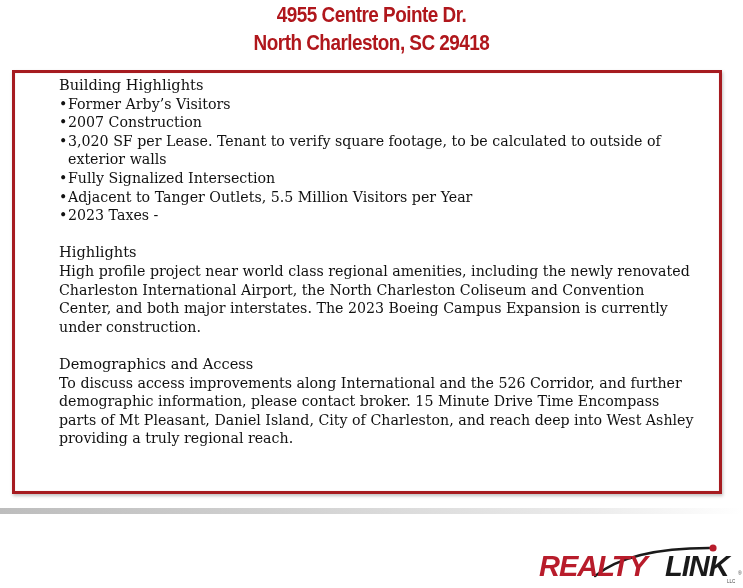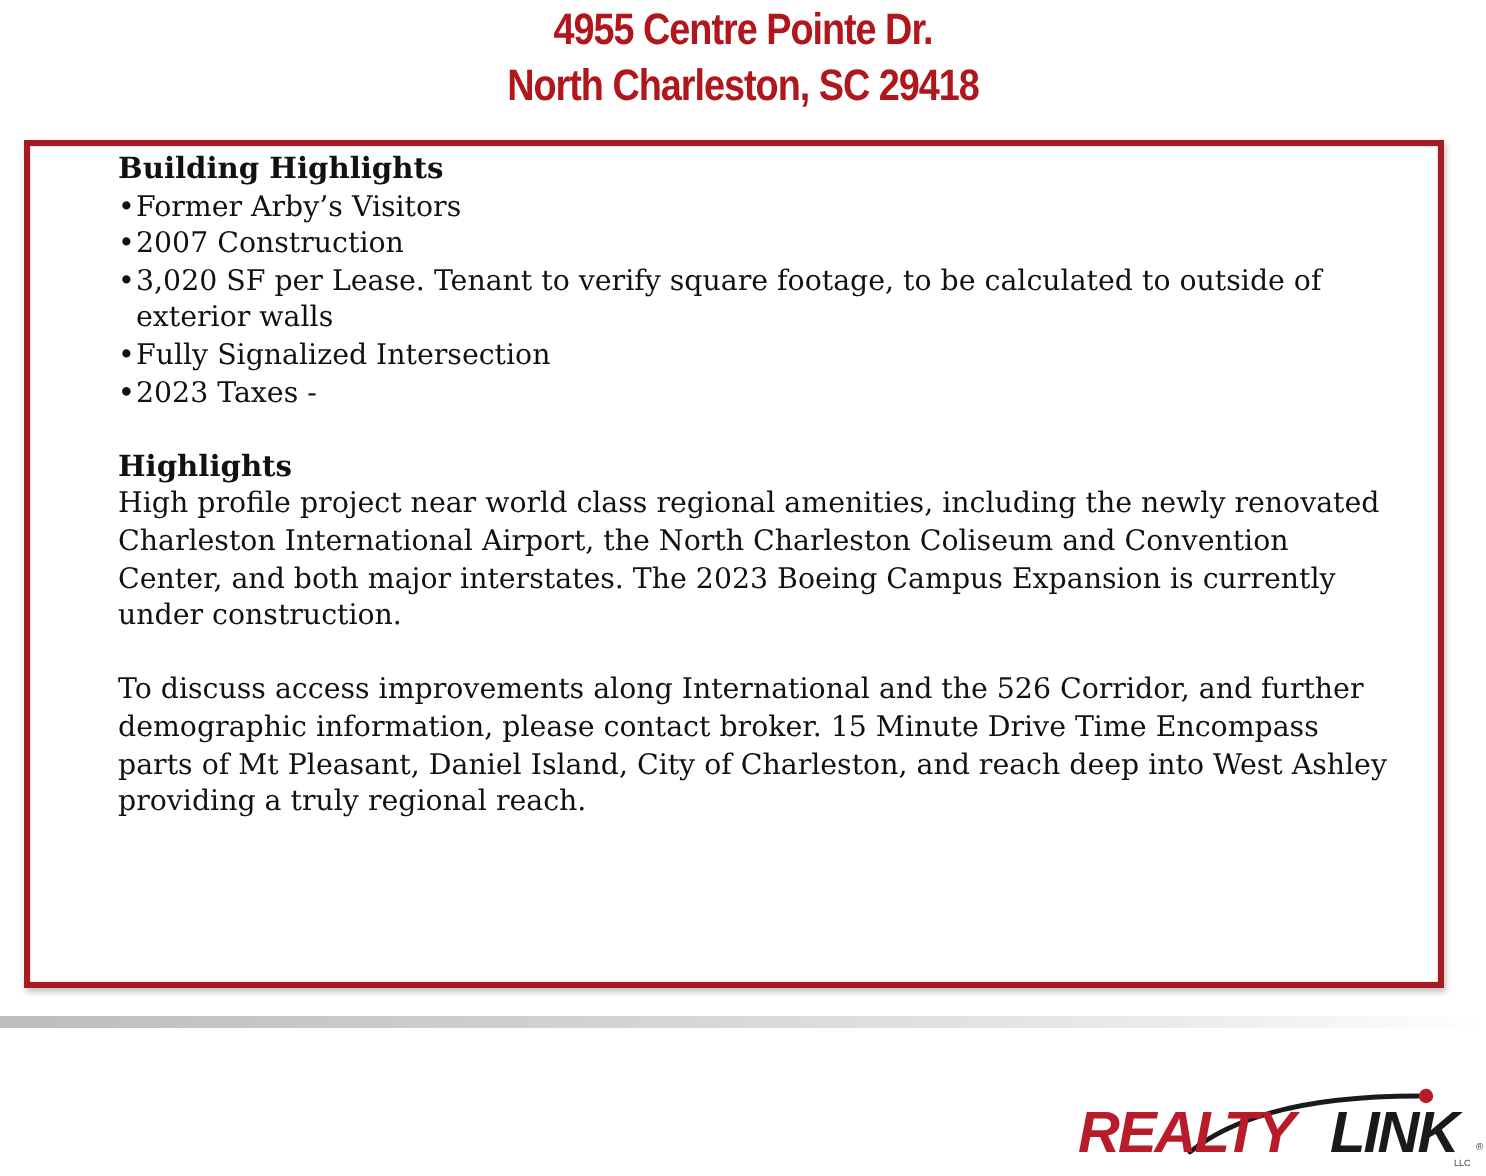--- a/index.html
+++ b/index.html
@@ -24,21 +24,21 @@
       width: 710px; height: 424px;
       border: 3px solid #a61b20;
       box-shadow: 1px 2px 3px rgba(120,120,120,0.45), inset 0 0 1px rgba(166,27,32,0.4);
       background: #ffffff;
     }
 
     .content {
       position: absolute; left: 59px; top: 76px; width: 640px;
       font-size: 14.2px; line-height: 18.6px; color: #111;
     }
-    .section-heading { font-weight: bold; font-size: 14.6px; }
+    .section-heading { font-weight: normal; font-size: 14.6px; }
     .bullet-list { list-style: none; }
     .bullet-list li { position: relative; padding-left: 9px; }
     .bullet-list li .bullet { position: absolute; left: 0; top: 0; }
     .section { margin-bottom: 18.6px; }
     .para { }
 
     .footer-bar {
       position: absolute; left: 0; top: 508px; width: 743px; height: 6px;
       background: linear-gradient(to right, #bdbdbd 0%, #cfcfcf 35%, #ececec 80%, #ffffff 100%);
     }
@@ -59,31 +59,32 @@
 <div class="content-box"></div>
 
 <div class="content">
   <div class="section">
     <div class="section-heading">Building Highlights</div>
     <ul class="bullet-list">
       <li><span class="bullet">•</span><span>Former Arby’s Visitors</span></li>
       <li><span class="bullet">•</span><span>2007 Construction</span></li>
       <li><span class="bullet">•</span><span>3,020 SF per Lease. Tenant to verify square footage, to be calculated to outside of exterior walls</span></li>
       <li><span class="bullet">•</span><span>Fully Signalized Intersection</span></li>
-      <li><span class="bullet">•</span></li>
+      <li><span class="bullet">•</span><span>Adjacent to Tanger Outlets, 5.5 Million Visitors per Year</span></li>
       <li><span class="bullet">•</span><span>2023 Taxes -</span></li>
     </ul>
   </div>
 
   <div class="section">
     <div class="section-heading">Highlights</div>
     <div class="para">High profile project near world class regional amenities, including the newly renovated Charleston International Airport, the North Charleston Coliseum and Convention Center, and both major interstates.  The 2023 Boeing Campus Expansion is currently under construction.</div>
   </div>
 
   <div class="section">
+    <div class="section-heading">Demographics and Access</div>
     <div class="para">To discuss access improvements along International and the 526 Corridor, and further demographic information, please contact broker. 15 Minute Drive Time Encompass parts of Mt Pleasant, Daniel Island, City of Charleston, and reach deep into West Ashley providing a truly regional reach.</div>
   </div>
 </div>
 
 <div class="footer-bar"></div>
 
 <div class="logo">
   <svg viewBox="0 0 225 45" xmlns="http://www.w3.org/2000/svg">
 
     <path d="M58 36 C 85 14, 130 8, 172 8" stroke="#1a1a1a" stroke-width="2.4" fill="none" stroke-linecap="round"></path>

